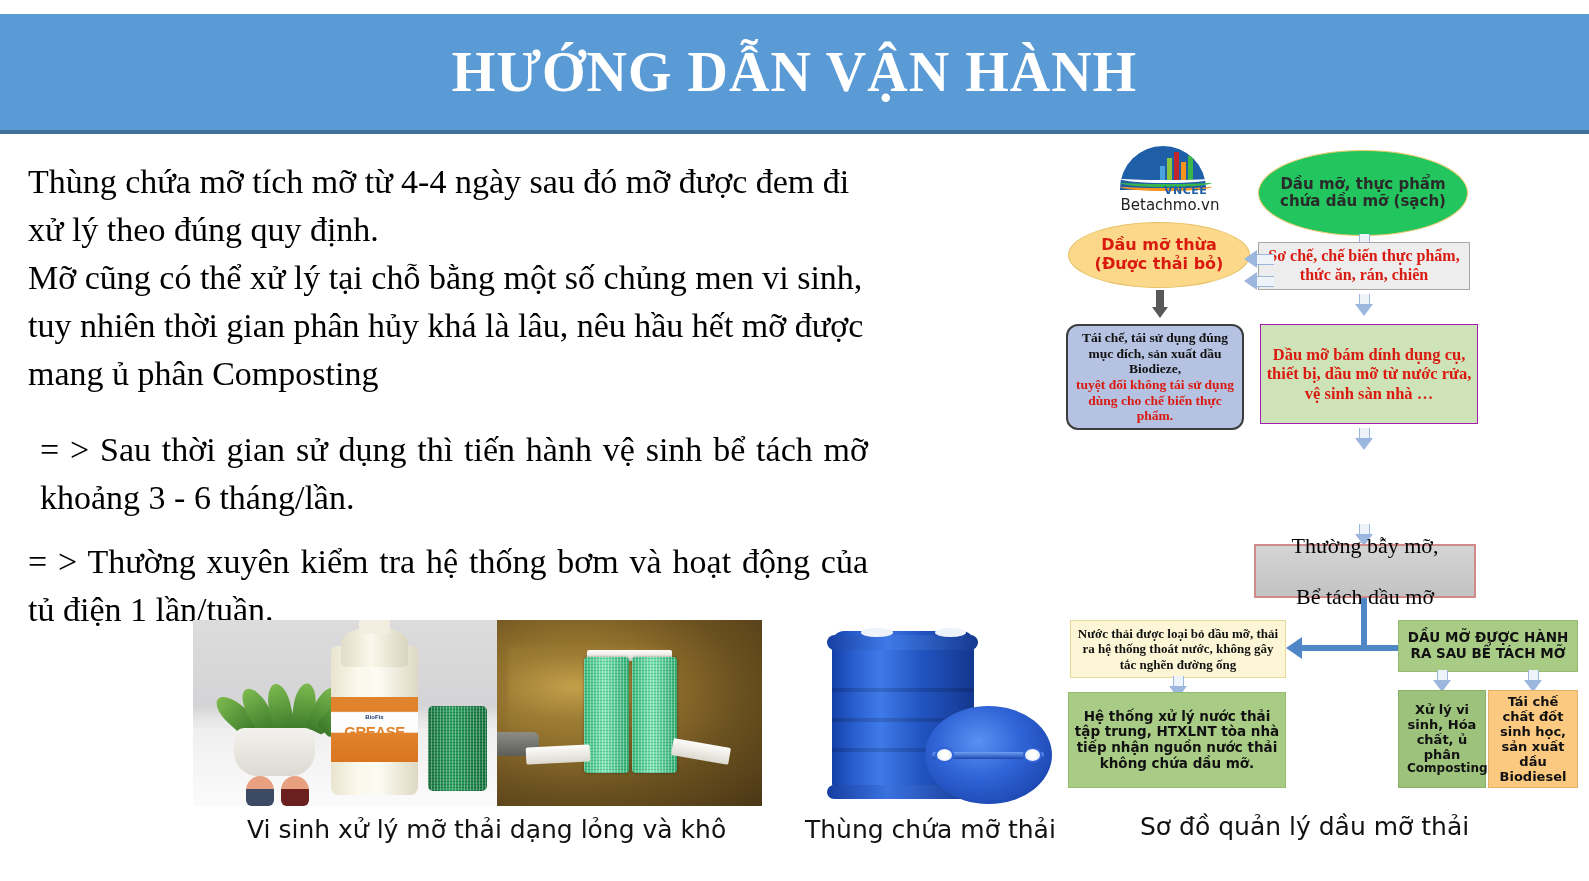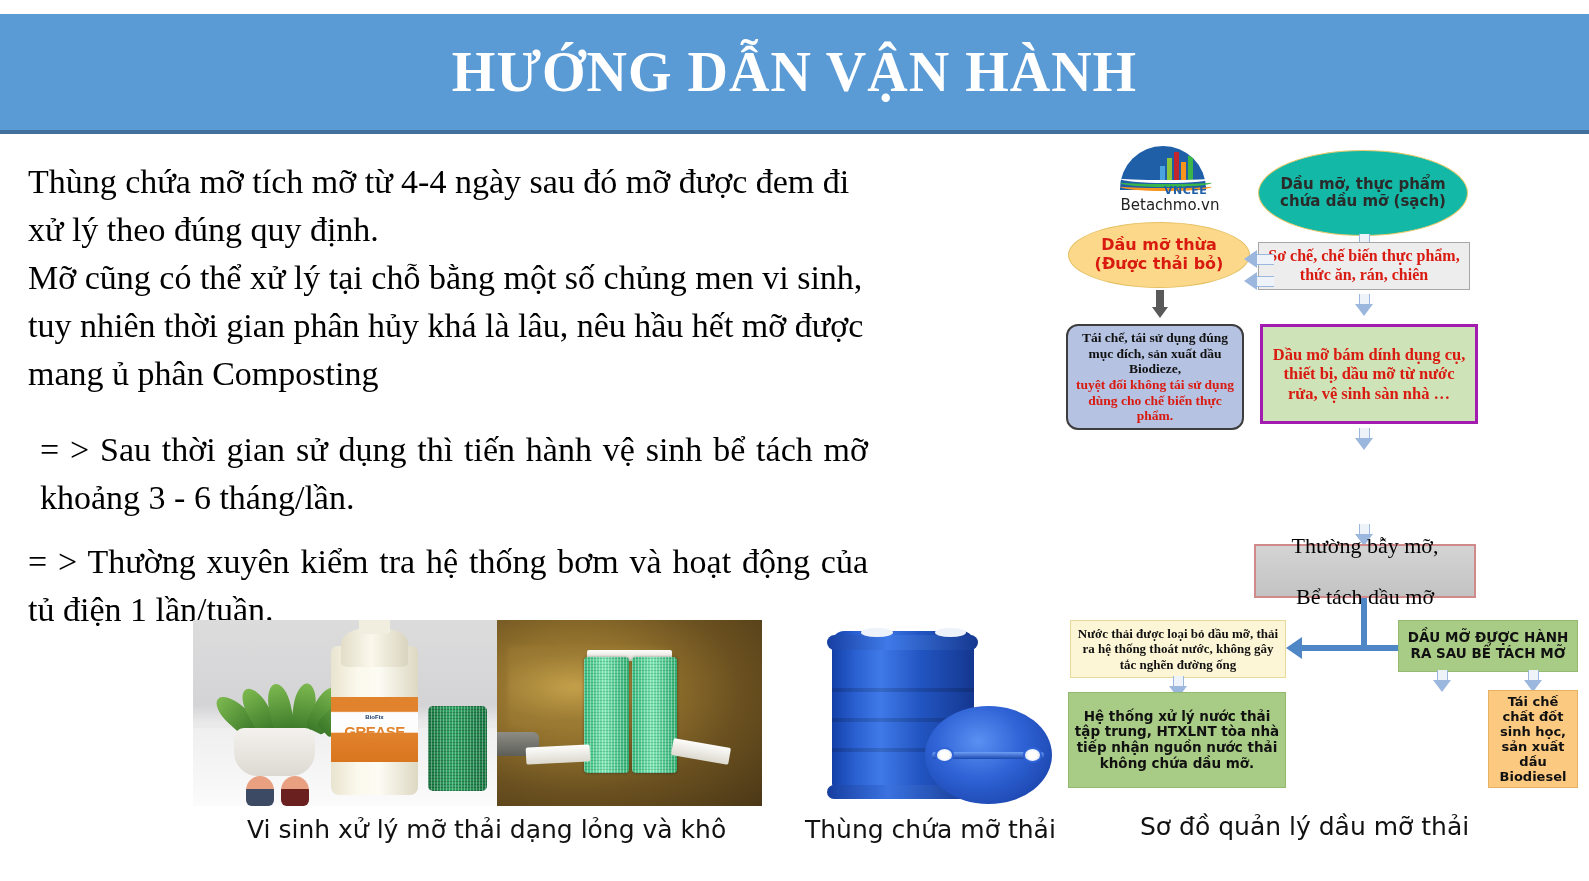--- a/index.html
+++ b/index.html
@@ -214,21 +214,21 @@
     text-align: center;
     line-height: 1.16;
   }
   .node span { display: block; width: 100%; padding: 0 4px; }
 
   .ellipse { border-radius: 50%; }
 
   
   #n-source {
     left: 196px; top: 8px; width: 210px; height: 86px;
-    background: #14b8a6; border: 1px solid #e8c96a;
+    background: #22c55e; border: 1px solid #e8c96a;
     font-family: "DejaVu Sans", sans-serif; font-weight: bold;
     font-size: 15px; color: #2a2a2a;
   }
   #n-process {
     left: 196px; top: 100px; width: 212px; height: 48px;
     background: #ededed; border: 1px solid #a6a6a6;
     font-family: "Liberation Serif", serif; font-weight: bold;
     font-size: 16px; color: #d91a10;
   }
   #n-surplus {
@@ -239,21 +239,21 @@
   }
   #n-recycle {
     left: 4px; top: 182px; width: 178px; height: 106px;
     background: #b5c2e2; border: 2px solid #3d3d3d; border-radius: 12px;
     font-family: "Liberation Serif", serif; font-weight: bold;
     font-size: 13.5px; color: #111;
   }
   #n-recycle .red { color: #d91a10; }
   #n-stick {
     left: 198px; top: 182px; width: 218px; height: 100px;
-    background: #cfe3b8; border: 3px solid #a21caf;
+    background: #cfe3b8; border: 1px solid #a21caf;
     font-family: "Liberation Serif", serif; font-weight: bold;
     font-size: 16.5px; color: #d91a10;
   }
   #n-wastewater {
     left: 196px; top: 312px; width: 218px; height: 70px;
     background: #b2d18c; border: 1px solid #9cc174;
     font-family: "Liberation Serif", serif; font-weight: bold;
     font-size: 15px; color: #111;
   }
   #n-trap {
@@ -512,20 +512,26 @@
     <span>Hệ thống xử lý nước thải tập trung, HTXLNT tòa nhà tiếp nhận nguồn nước thải không chứa dầu mỡ.</span>
   </div>
 
   <div class="node" id="n-separated">
     <span>DẦU MỠ ĐƯỢC HÀNH RA SAU BỂ TÁCH MỠ</span>
   </div>
 
   <div class="arrow-down" style="left:371px; top:528px;"></div>
   <div class="arrow-down" style="left:462px; top:528px;"></div>
 
+  <div class="node" id="n-bio">
+    <span>
+        <span>Xử lý vi sinh, Hóa chất, ủ phân</span>
+      <span class="small">Composting</span>
+      </span>
+  </div>
 
   <div class="node" id="n-diesel">
     <span>Tái chế chất đốt sinh học, sản xuất dầu Biodiesel</span>
   </div>
 
 </div>
 
 <div class="flow-caption">Sơ đồ quản lý dầu mỡ thải</div>
 
 </body></html>

